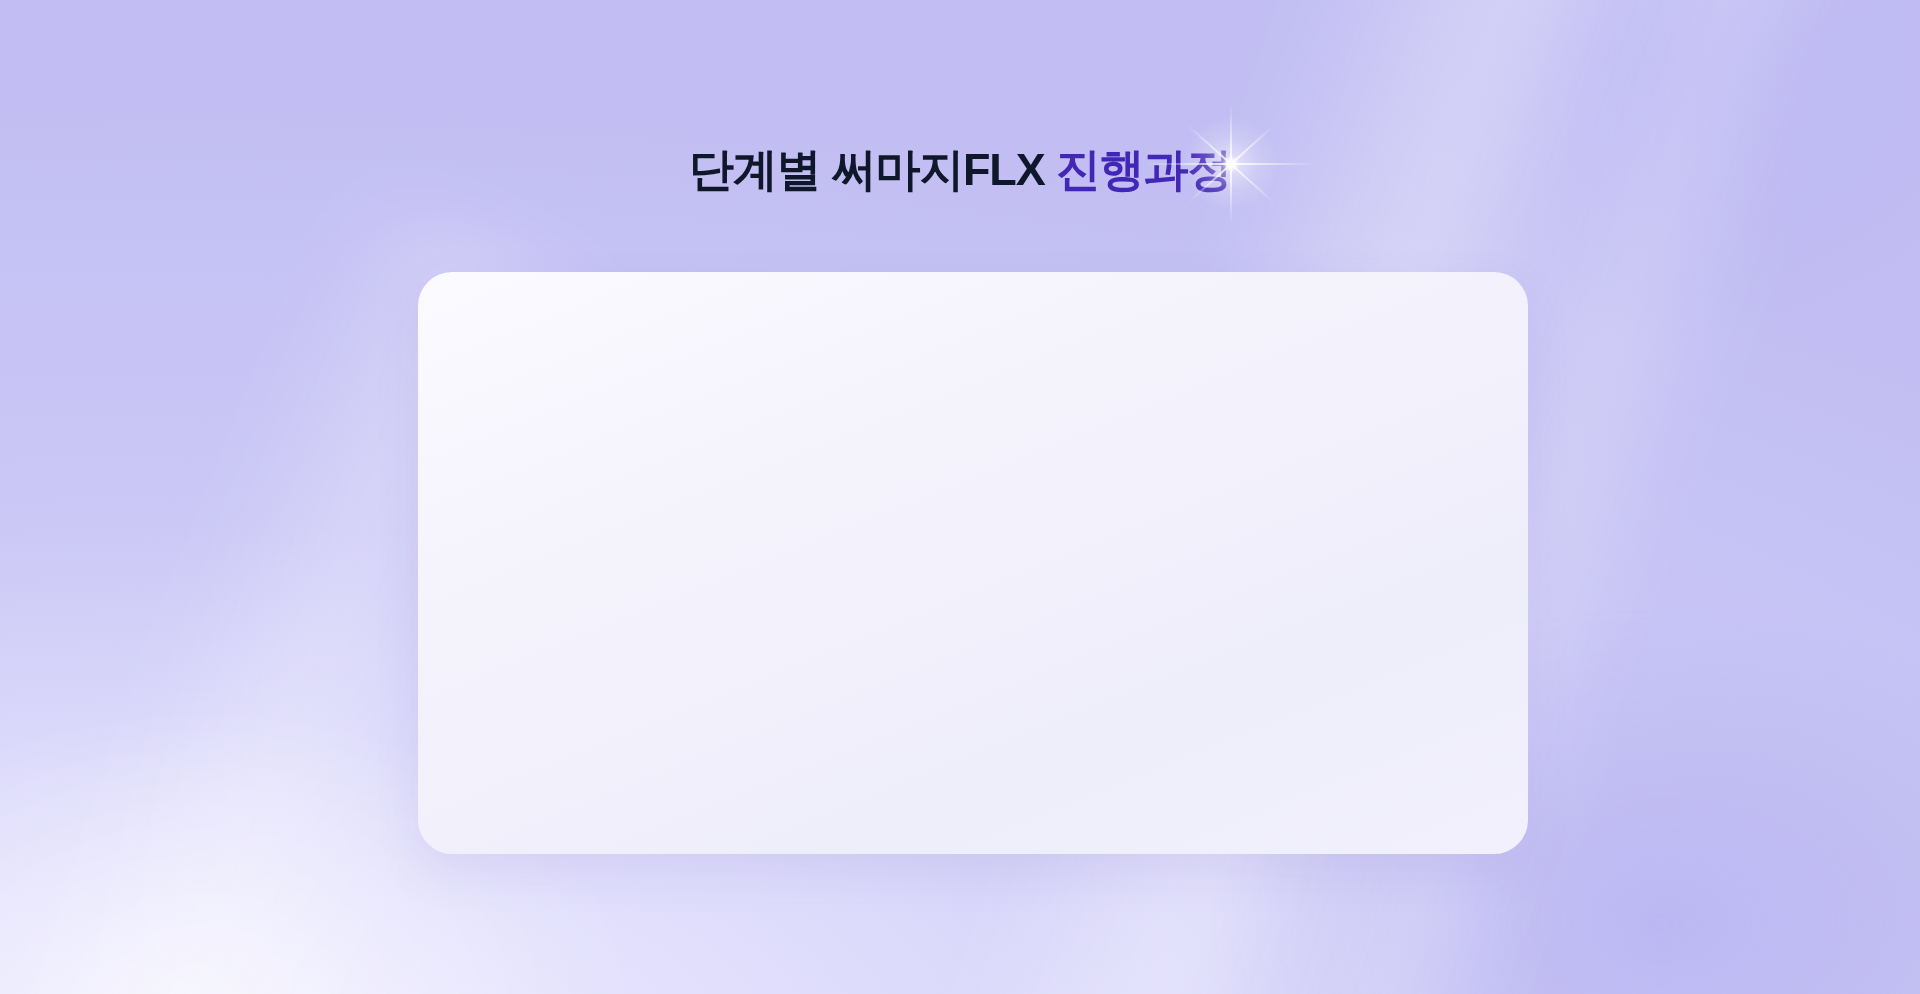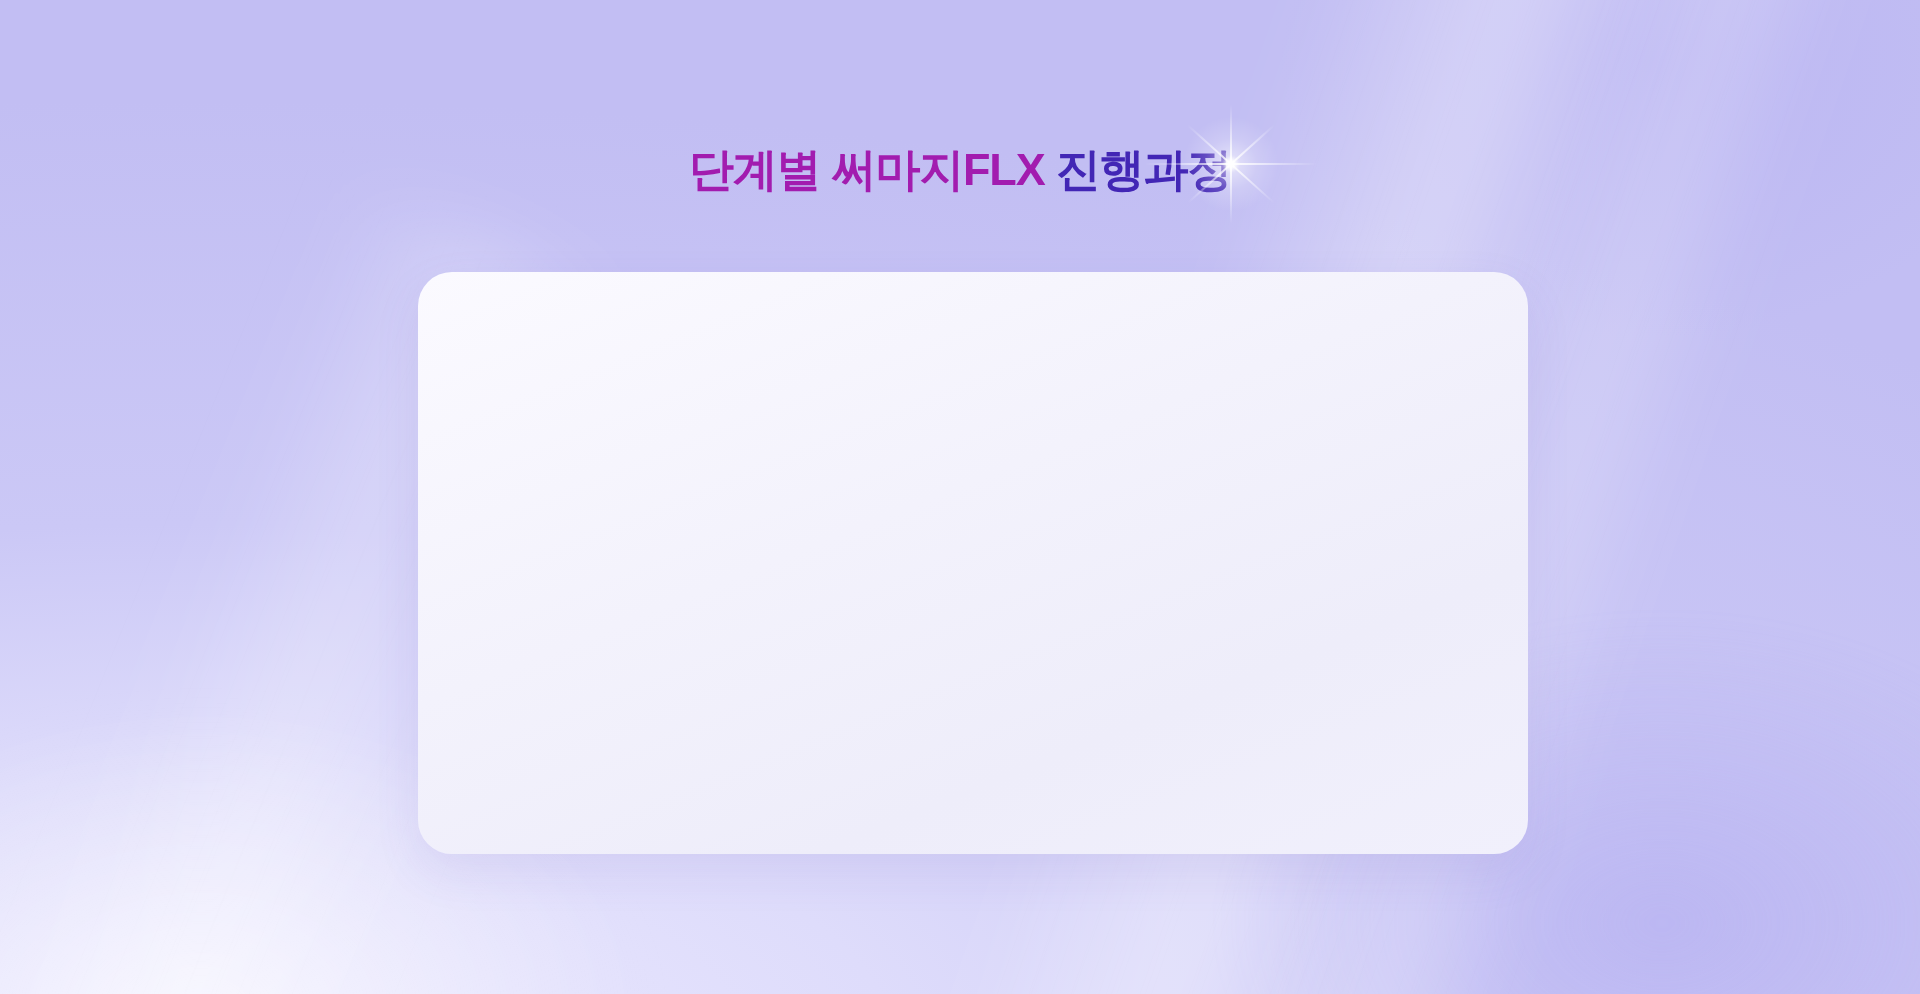--- a/index.html
+++ b/index.html
@@ -69,21 +69,21 @@
   }
   #title {
     display:inline-block;
     position:relative;
     font-size:45px;
     font-weight:bold;
     letter-spacing:-1.2px;
     line-height:1.25;
     white-space:nowrap;
   }
-  #title .t-dark { color:#a21caf; }
+  #title .t-dark { color:#0f172a; }
   #title .t-accent { color:#4226b5; }
 
   .sparkle {
     position:absolute;
     left:100%; top:22px;
     width:0; height:0;
     pointer-events:none;
   }
   .sparkle .core {
     position:absolute; left:-8px; top:-8px;

